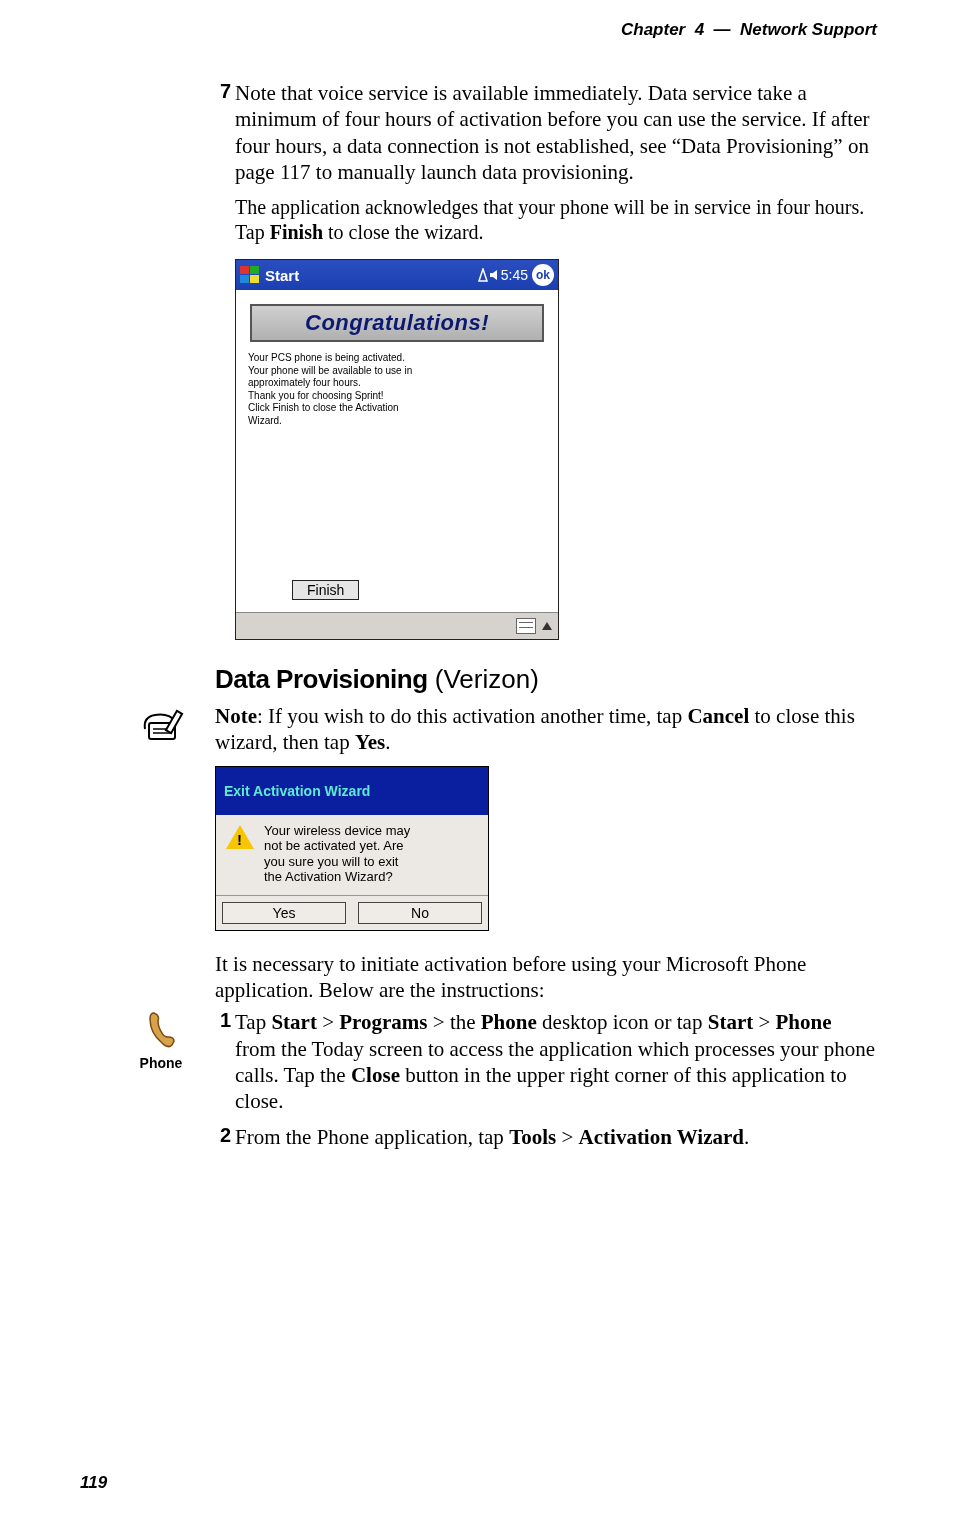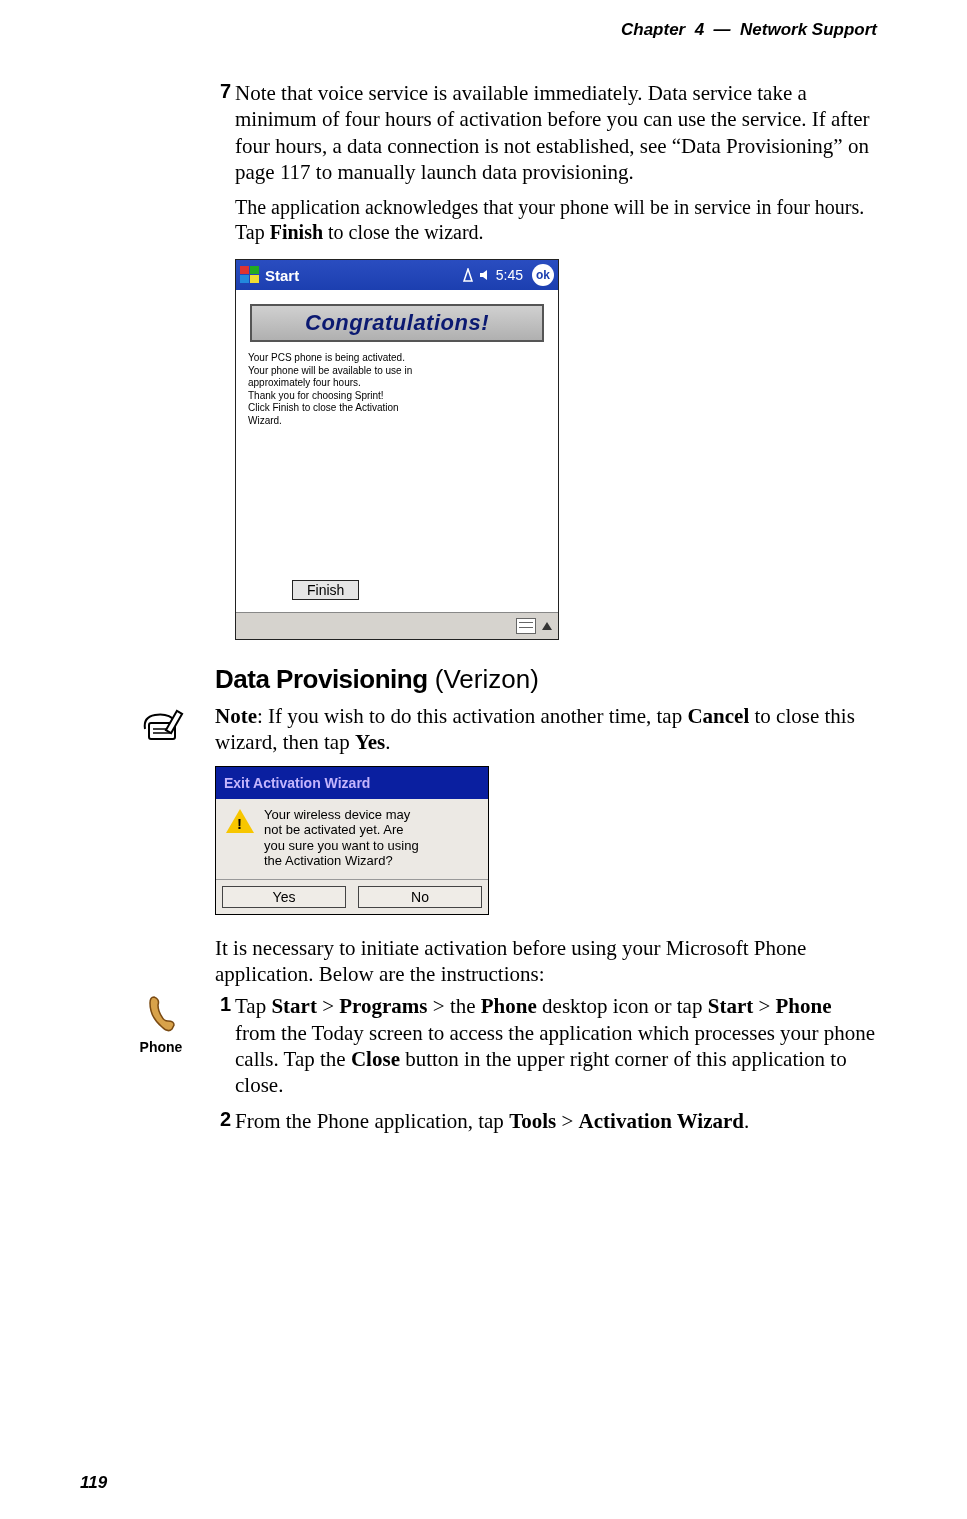--- a/index.html
+++ b/index.html
@@ -83,21 +83,21 @@
     padding: 0 4px;
   }
   .ppc-flag {
     width: 20px;
     height: 18px;
     margin-right: 5px;
     display: inline-block;
   }
   .ppc-flag svg { width: 100%; height: 100%; }
   .ppc-taskbar .spacer { flex: 1; }
-  .ppc-status-icons { display: flex; align-items: center; gap: 5px; font-size: 13px; }
+  .ppc-status-icons { display: flex; align-items: center; font-size: 13px; }
   .ppc-clock { font-weight: normal; font-size: 14px; }
   .ok-badge {
     width: 22px; height: 22px; border-radius: 11px;
     background: #fff; color: #1c3fb0; font-weight: bold;
     display: inline-flex; align-items: center; justify-content: center;
     font-size: 12px; margin-left: 4px;
   }
   .ppc-body {
     padding: 14px 8px 8px 8px;
     min-height: 300px;
@@ -187,23 +187,23 @@
   .exit-dialog {
     width: 272px;
     border: 1px solid #000;
     margin: 10px 0 20px 0;
     font-family: Tahoma, Arial, sans-serif;
     font-size: 13px;
     background: #ece9e4;
   }
   .exit-title {
     background: #0a1fa0;
-    color: #c4b5fd;
-    font-weight: bold;
-    padding: 8px 8px;
+    color: #5eead4;
+    font-weight: bold;
+    padding: 16px 8px;
     font-size: 14px;
   }
   .exit-body {
     display: flex;
     padding: 8px 10px 10px 10px;
     gap: 10px;
   }
   .warn-icon {
     width: 28px; height: 28px; flex: 0 0 28px;
   }
@@ -350,21 +350,21 @@
 
     <div class="exit-dialog">
       <div class="exit-title">Exit Activation Wizard</div>
       <div class="exit-body">
         <div class="warn-icon">
             <div class="warn-triangle"></div>
           </div>
         <div class="exit-msg">
           <span>Your wireless device may</span>
           <span>not be activated yet.  Are</span>
-          <span>you sure you want to using</span>
+          <span>you sure you will to exit</span>
           <span>the Activation Wizard?</span>
         </div>
       </div>
       <div class="exit-buttons">
         <div class="dbtn">Yes</div>
         <div class="dbtn">No</div>
       </div>
     </div>
 
     <p class="body-text" style="margin-top:18px">It is necessary to initiate activation before using your Microsoft Phone application. Below are the instructions:</p>

